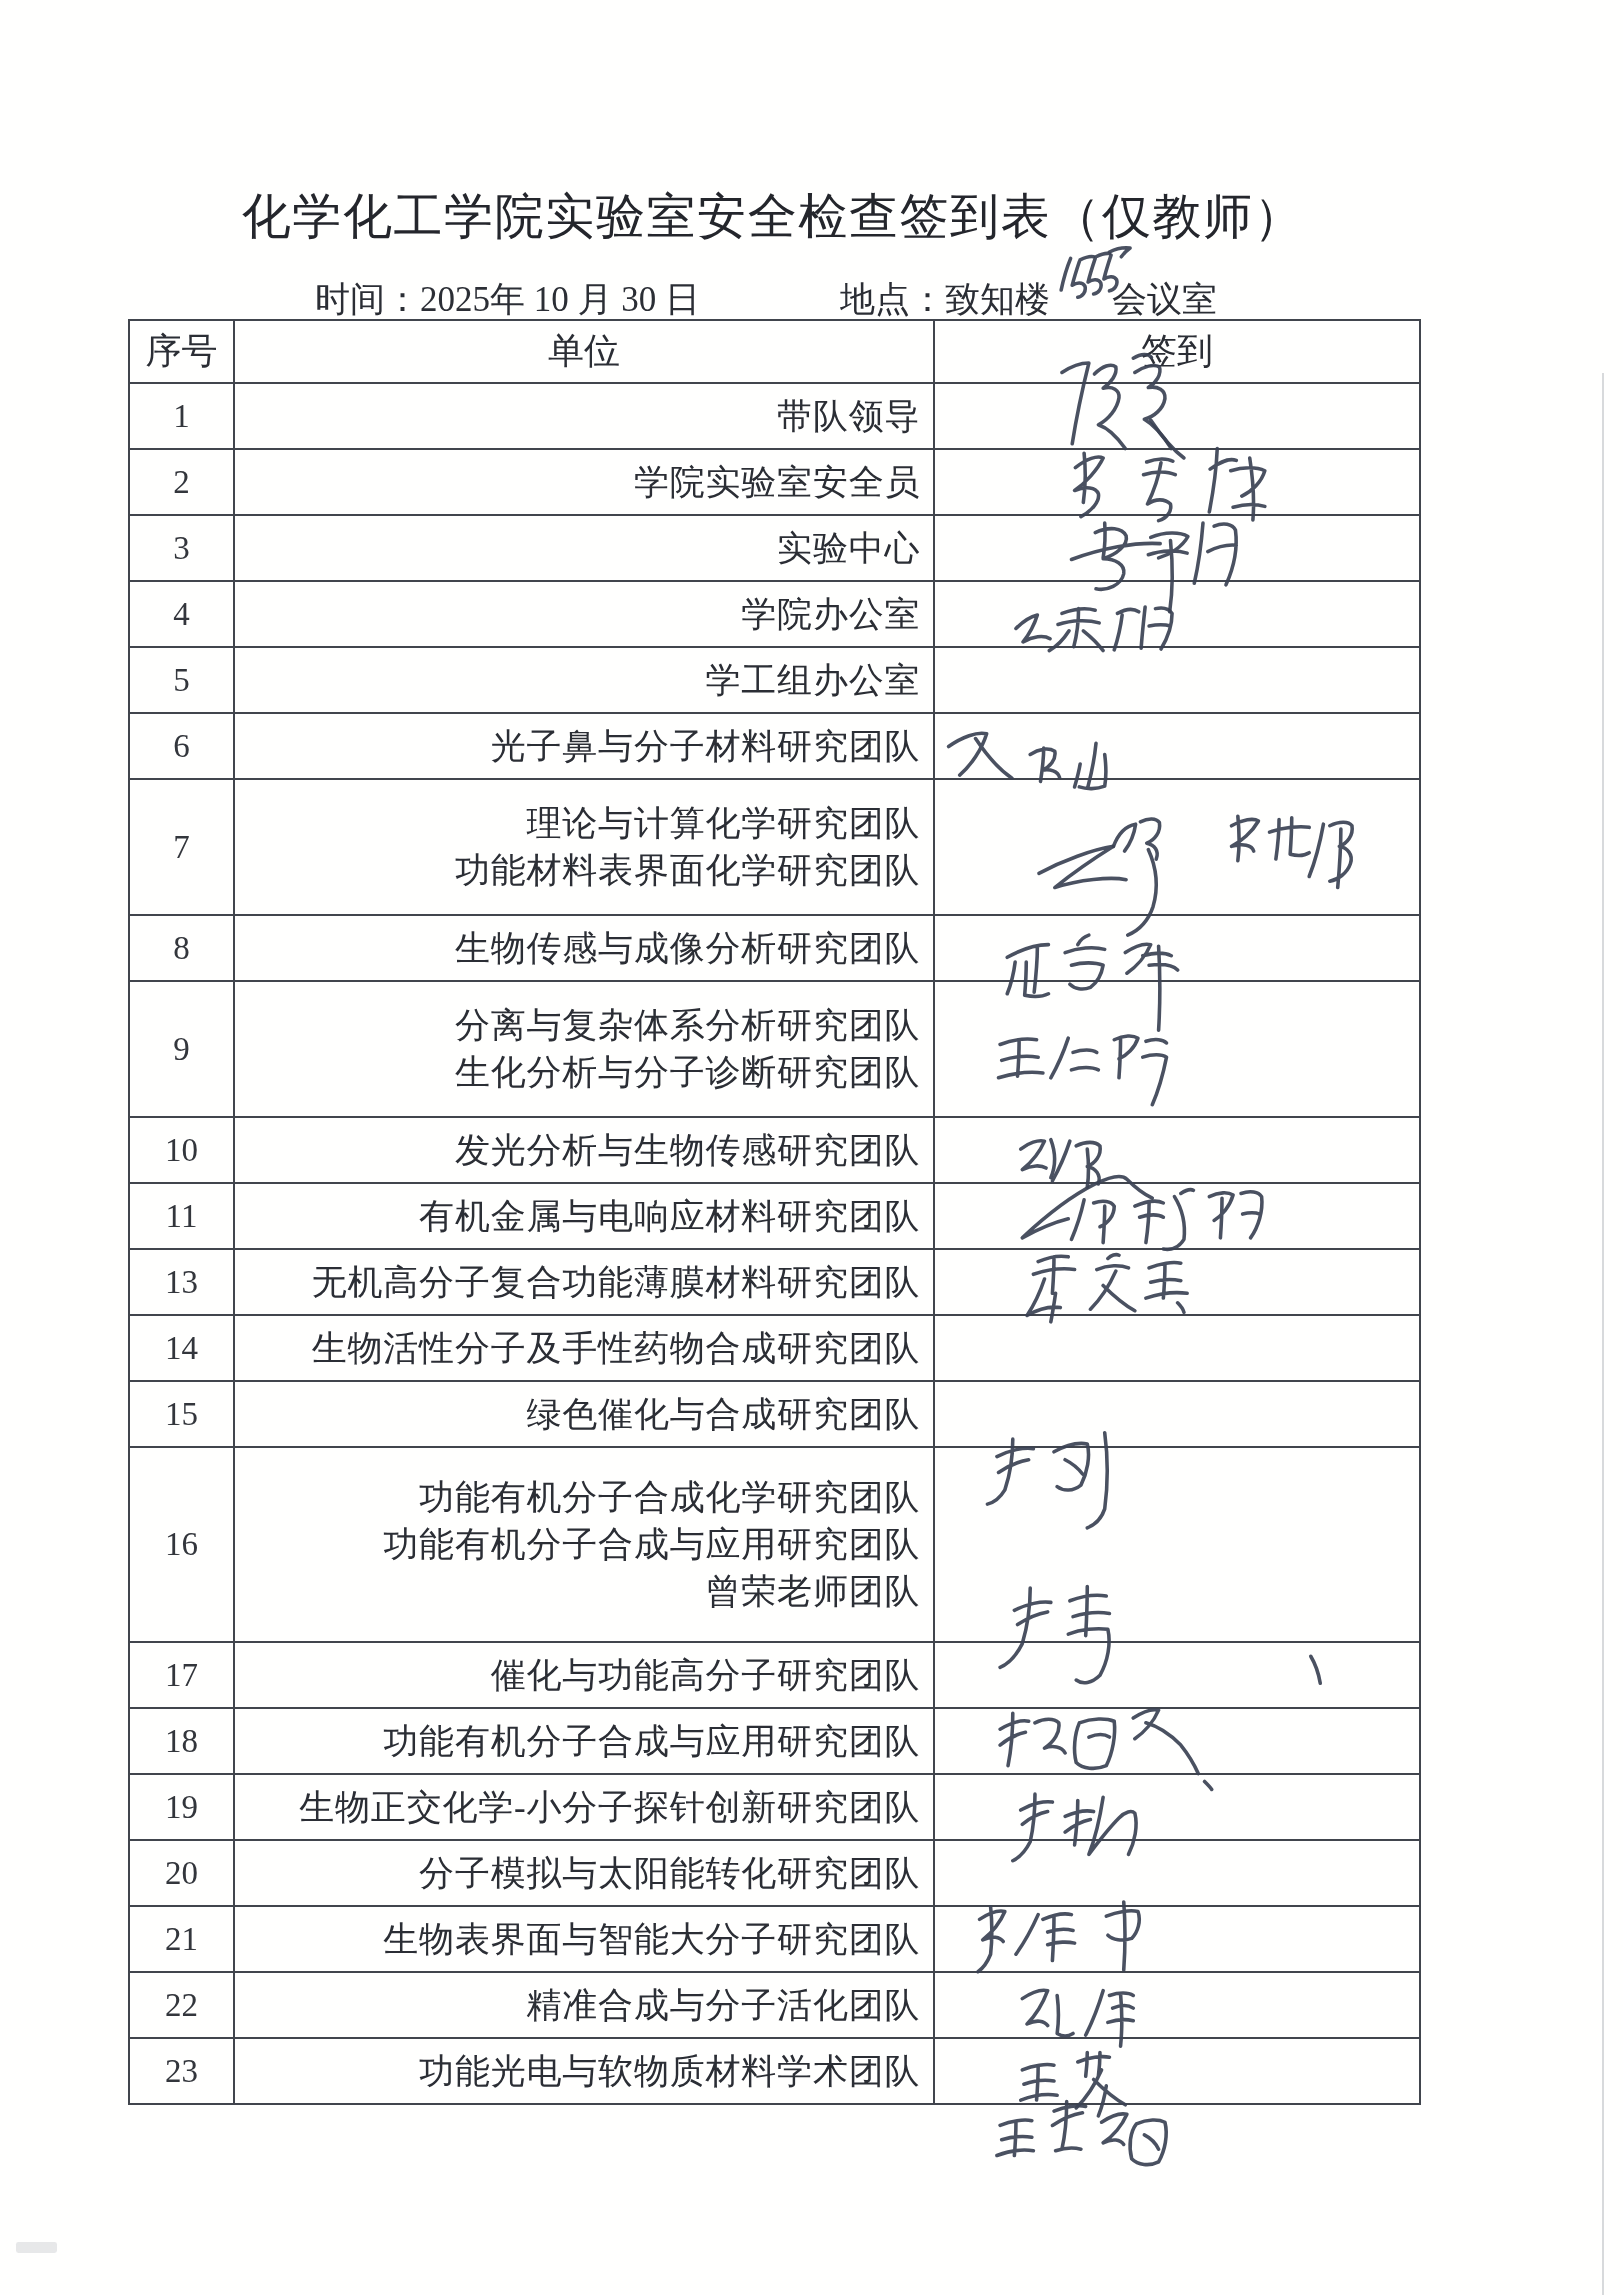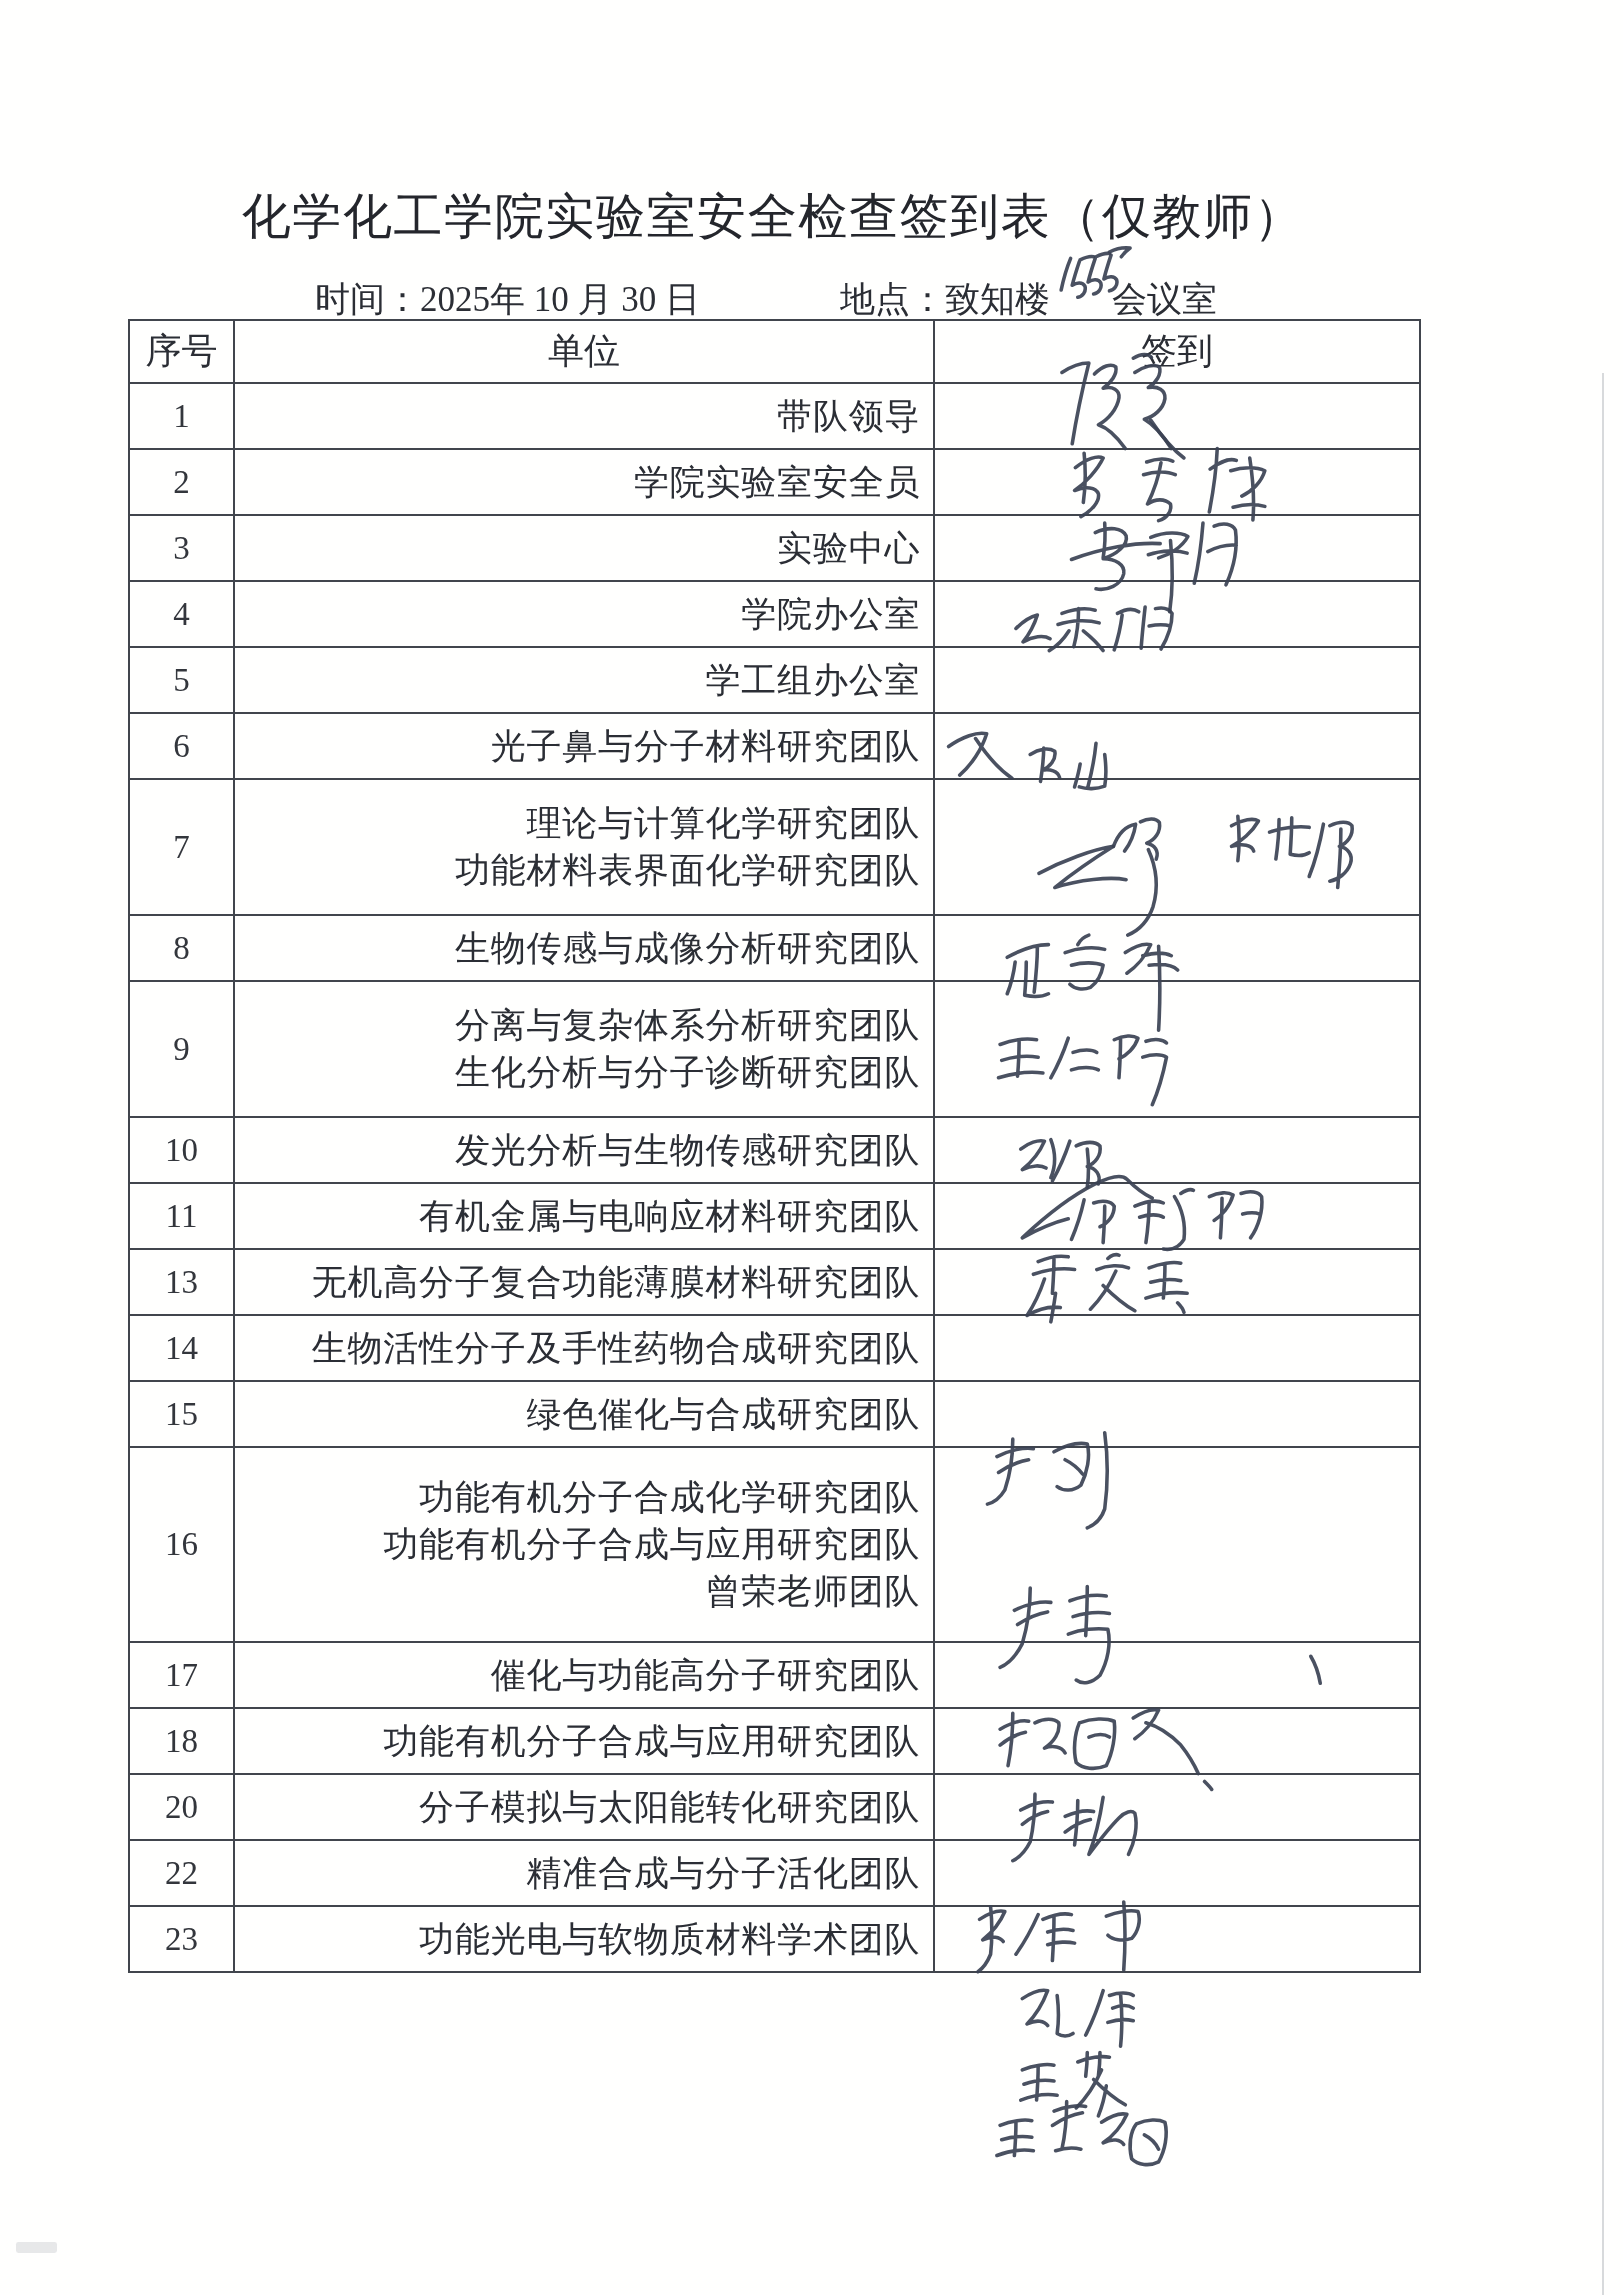--- a/index.html
+++ b/index.html
@@ -256,24 +256,42 @@
         <tr class="lines-1">
           <td class="cell-no">18</td>
           <td class="cell-unit">
             <div class="stack">
               <div class="unit-line">功能有机分子合成与应用研究团队</div>
             </div>
           </td>
           <td class="cell-sign"></td>
         </tr>
         <tr class="lines-1">
+          <td class="cell-no">19</td>
+          <td class="cell-unit">
+            <div class="stack">
+              <div class="unit-line">生物正交化学-小分子探针创新研究团队</div>
+            </div>
+          </td>
+          <td class="cell-sign"></td>
+        </tr>
+        <tr class="lines-1">
           <td class="cell-no">20</td>
           <td class="cell-unit">
             <div class="stack">
               <div class="unit-line">分子模拟与太阳能转化研究团队</div>
+            </div>
+          </td>
+          <td class="cell-sign"></td>
+        </tr>
+        <tr class="lines-1">
+          <td class="cell-no">21</td>
+          <td class="cell-unit">
+            <div class="stack">
+              <div class="unit-line">生物表界面与智能大分子研究团队</div>
             </div>
           </td>
           <td class="cell-sign"></td>
         </tr>
         <tr class="lines-1">
           <td class="cell-no">22</td>
           <td class="cell-unit">
             <div class="stack">
               <div class="unit-line">精准合成与分子活化团队</div>
             </div>

